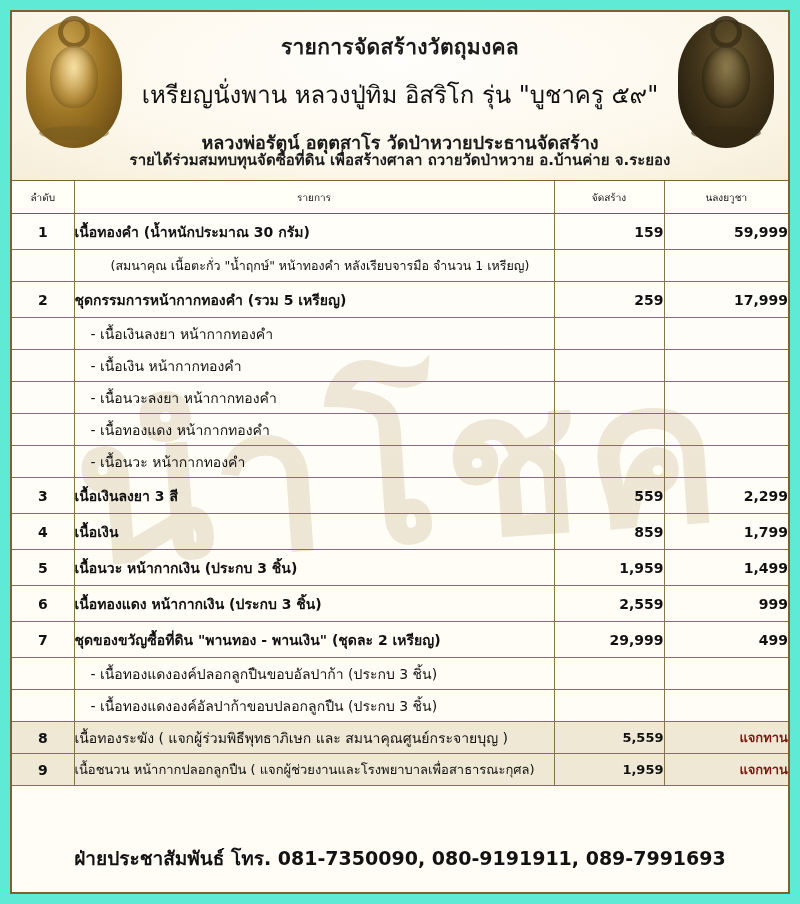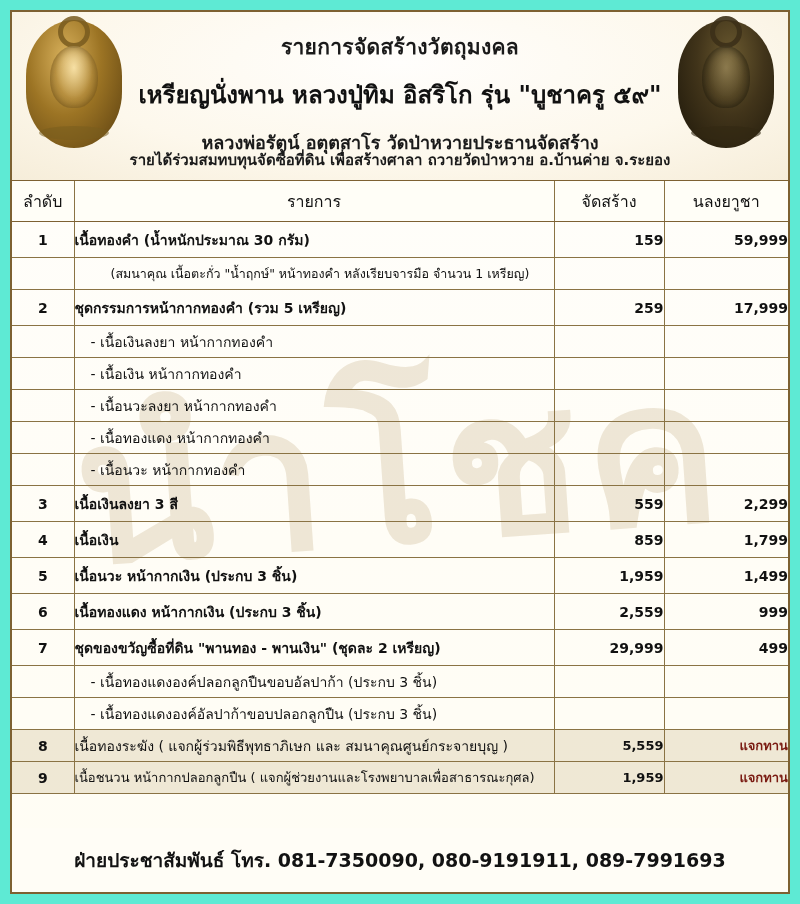--- a/index.html
+++ b/index.html
@@ -104,21 +104,21 @@
     text-align: center;
   }
   .title-1 {
     font-size: 21px;
     font-weight: bold;
     color: #1a1a1a;
     letter-spacing: .3px;
   }
   .title-2 {
     font-size: 24px;
-    font-weight: bold;
+    font-weight: normal;
     color: #111;
     margin-top: 12px;
   }
   .title-3 {
     font-size: 18px;
     font-weight: bold;
     color: #1a1a1a;
     margin-top: 14px;
   }
   .subtitle {
@@ -165,24 +165,24 @@
     table-layout: fixed;
     background: transparent;
   }
   table.main th, table.main td {
     border-bottom: 1px solid #8a7344;
     padding: 0;
     vertical-align: middle;
   }
   table.main th {
     background: rgba(255, 253, 245, 0.75);
-    font-size: 16px;
+    font-size: 10px;
     font-weight: normal;
     color: #111;
-    height: 40px;
+    height: 32px;
     border-bottom: 1px solid #7d6132;
   }
   col.c-no    { width: 62px; }
   col.c-item  { width: 480px; }
   col.c-made  { width: 110px; }
   col.c-price { width: 124px; }
 
   .cell-no {
     text-align: center;
     font-size: 14px;

